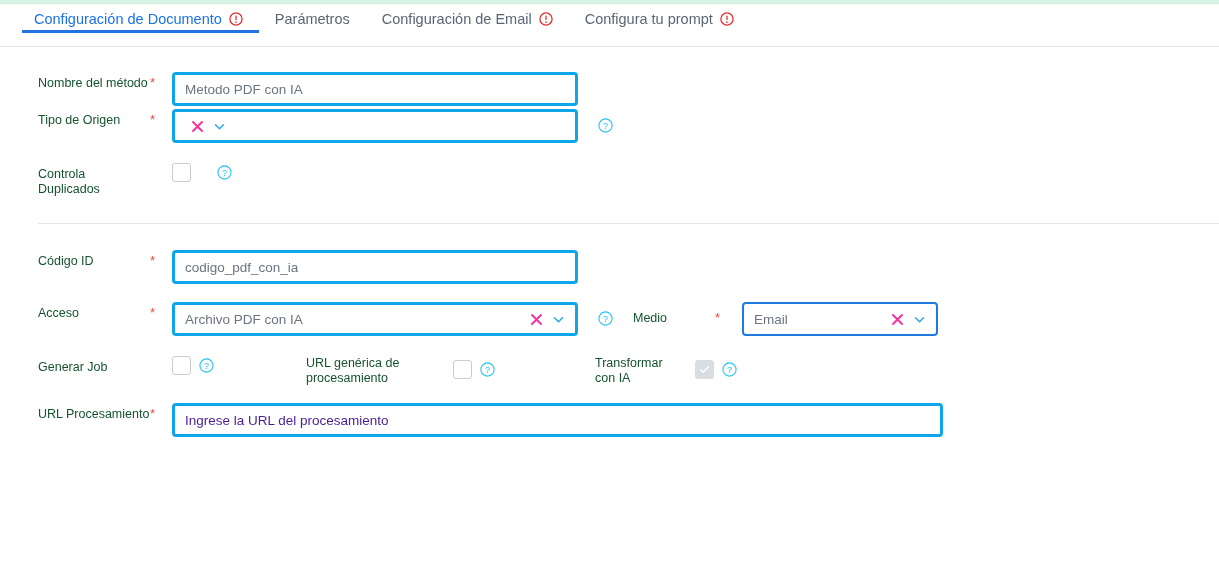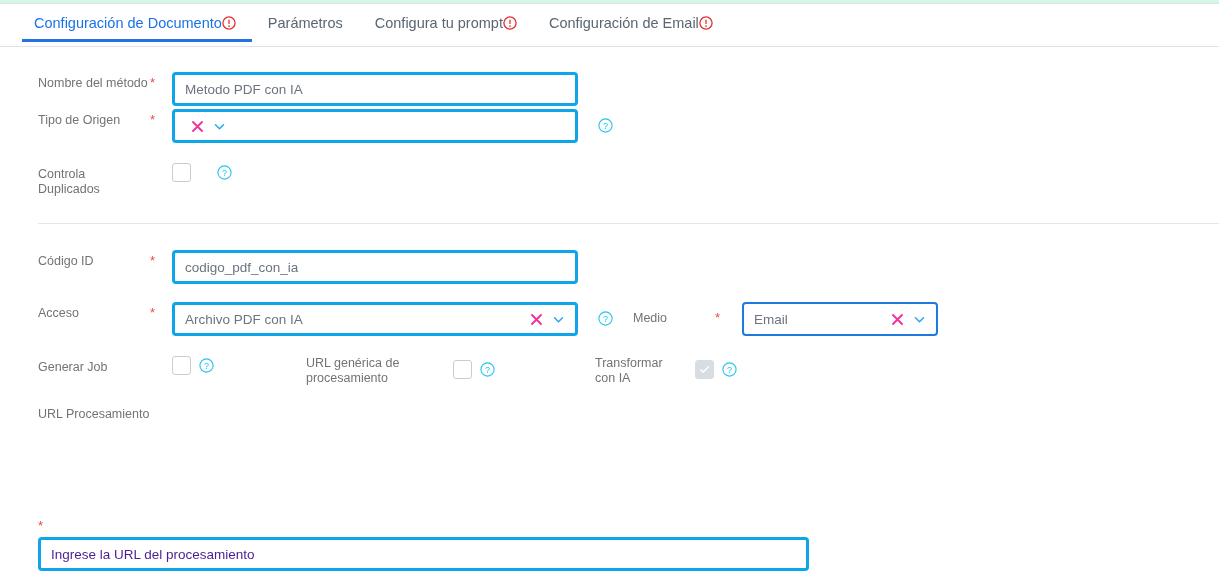--- a/index.html
+++ b/index.html
@@ -31,22 +31,22 @@
     content: "";
     position: absolute;
     left: 0; right: 0; bottom: 0;
     height: 1px;
     background: #dfe3e8;
   }
   .tab {
     position: relative;
     display: flex;
     align-items: center;
-    gap: 0;
-    height: 38px;
+    gap: 7px;
+    height: 29px;
     padding: 0 16px;
     font-size: 14.5px;
     color: #5a6673;
     cursor: pointer;
     white-space: nowrap;
   }
   .tab:first-child { padding-left: 12px; }
   .tab.active { color: #1b72e8; font-weight: 500; }
   .tab.active::after {
     content: "";
@@ -62,21 +62,21 @@
   .form {
     padding: 0;
   }
   .row {
     display: flex;
     align-items: flex-start;
     padding-left: 38px;
   }
   .lbl {
     font-size: 12.5px;
-    color: #737373;
+    color: #14532d;
     line-height: 15px;
     width: 112px;
     flex: 0 0 112px;
     padding-top: 4px;
   }
   .req {
     color: #f04a4a;
     font-size: 13px;
     width: 22px;
     flex: 0 0 22px;
@@ -159,41 +159,41 @@
         <circle cx="7" cy="10.1" r="0.85" fill="#e03131"></circle>
       </svg>
     </span>
   </div>
 
   <div class="tab">
     <span>Parámetros</span>
   </div>
 
   <div class="tab">
+    <span>Configuración de Email</span>
+    <span class="err-icon">
+      <svg width="14" height="14" viewBox="0 0 14 14">
+        <circle cx="7" cy="7" r="6.1" fill="none" stroke="#e03131" stroke-width="1.3"></circle>
+        <rect x="6.35" y="3.4" width="1.3" height="4.6" rx="0.6" fill="#e03131"></rect>
+        <circle cx="7" cy="10.1" r="0.85" fill="#e03131"></circle>
+      </svg>
+    </span>
+  </div>
+
+  <div class="tab">
     <span>Configura tu prompt</span>
     <span class="err-icon">
       <svg width="14" height="14" viewBox="0 0 14 14">
         <circle cx="7" cy="7" r="6.1" fill="none" stroke="#e03131" stroke-width="1.3"></circle>
         <rect x="6.35" y="3.4" width="1.3" height="4.6" rx="0.6" fill="#e03131"></rect>
         <circle cx="7" cy="10.1" r="0.85" fill="#e03131"></circle>
       </svg>
     </span>
   </div>
 
-  <div class="tab">
-    <span>Configuración de Email</span>
-    <span class="err-icon">
-      <svg width="14" height="14" viewBox="0 0 14 14">
-        <circle cx="7" cy="7" r="6.1" fill="none" stroke="#e03131" stroke-width="1.3"></circle>
-        <rect x="6.35" y="3.4" width="1.3" height="4.6" rx="0.6" fill="#e03131"></rect>
-        <circle cx="7" cy="10.1" r="0.85" fill="#e03131"></circle>
-      </svg>
-    </span>
-  </div>
-
 </div>
 
 <div class="form">
 
   <div class="row" style="margin-top:25px;">
     <div class="lbl">Nombre del método</div>
     <div class="req">*</div>
     <div class="field" style="width:406px;">
       <span class="val">Metodo PDF con IA</span>
     </div>
@@ -321,21 +321,21 @@
       </svg>
     </span>
     <span class="help" style="margin-left:8px;margin-top:6px;">
       <svg width="15" height="15" viewBox="0 0 15 15">
         <circle cx="7.5" cy="7.5" r="6.6" fill="none" stroke="#22c3f3" stroke-width="1.1"></circle>
         <text x="7.5" y="11" font-size="9" fill="#22c3f3" text-anchor="middle" font-family="Liberation Sans, sans-serif">?</text>
       </svg>
     </span>
   </div>
 
-  <div class="row" style="margin-top:17px;flex-direction:column;">
+  <div class="row" style="margin-top:17px;">
     <div class="lbl">URL Procesamiento</div>
     <div class="req">*</div>
     <div class="field" style="width:771px;">
       <span class="ph">Ingrese la URL del procesamiento</span>
     </div>
   </div>
 
 </div>
 
 </body></html>

